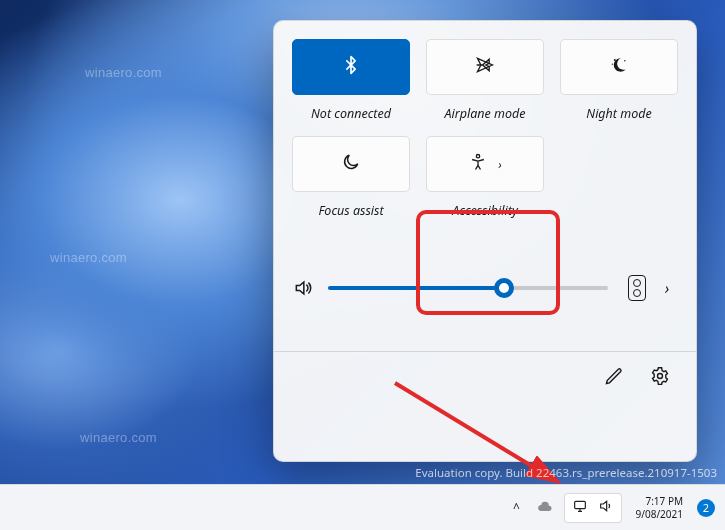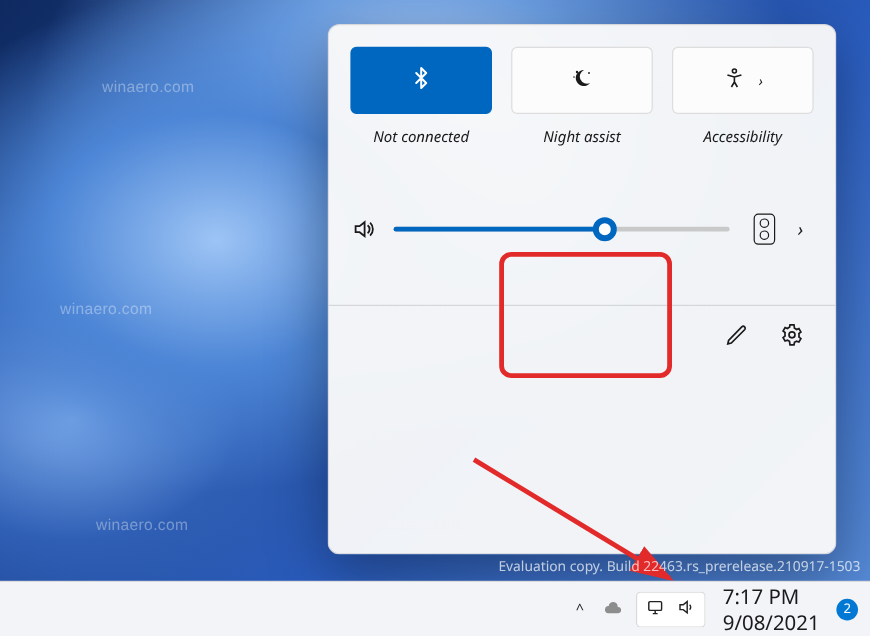--- a/index.html
+++ b/index.html
@@ -100,21 +100,21 @@
     background:#f2f4f8; border-top:1px solid rgba(0,0,0,0.1);
     display:flex; align-items:center; justify-content:flex-end;
     padding:0 10px; gap:8px;
   }
   .tray-group { display:flex; align-items:center; gap:10px; }
   .tray-icon { width:18px; height:18px; color:#222; display:flex; align-items:center; justify-content:center; cursor:pointer; }
   .tray-pill {
     padding:4px 8px; border-radius:4px; display:flex; gap:10px; align-items:center;
   }
   .tray-pill.sel { background:#fff; box-shadow:0 0 0 1px rgba(0,0,0,0.15) inset; }
-  .clock { text-align:left; font-size:17px; line-height:1.25; color:#1a1a1a; padding:0 4px; cursor:pointer; }
+  .clock { text-align:right; font-size:10px; line-height:1.25; color:#1a1a1a; padding:0 4px; cursor:pointer; }
   .notif-badge {
     width:18px; height:18px; border-radius:50%;
     background:#0078d4; color:#fff; font-size:11px;
     display:flex; align-items:center; justify-content:center;
     cursor:pointer;
   }
 </style>
 </head>
 <body>
 
@@ -138,35 +138,56 @@
       <div class="tile-btn active">
         <span>
           <svg viewBox="0 0 24 24" fill="none" stroke="currentColor" stroke-width="2" stroke-linejoin="round" stroke-linecap="round">
               <path d="M7 7l10 10-5 5V2l5 5L7 17"></path>
             </svg>
         </span>
       </div>
       <div class="tile-label">Not connected</div>
     </div>
 
+    <div class="tile">
+      <div class="tile-btn">
+        <span>
+          <svg viewBox="0 0 24 24" fill="none" stroke="currentColor" stroke-width="1.6">
+              <path d="M2 12h7l8-7v5l-4 2 4 2v5l-8-7H2z" transform="rotate(0 12 12)"></path>
+              <path d="M21 12L3 20l4-8-4-8 18 8z" fill="none"></path>
+            </svg>
+        </span>
+      </div>
+      <div class="tile-label">Airplane mode</div>
+    </div>
 
     <div class="tile">
       <div class="tile-btn">
         <span>
           <svg viewBox="0 0 24 24" fill="currentColor">
               <path d="M14 4a8 8 0 1 0 6 13 7 7 0 0 1-6-13z"></path>
               <circle cx="7" cy="6" r="1.2"></circle>
               <circle cx="4" cy="11" r="0.8"></circle>
               <circle cx="19" cy="7" r="0.9"></circle>
             </svg>
         </span>
       </div>
-      <div class="tile-label">Night assist</div>
-    </div>
-
+      <div class="tile-label">Night mode</div>
+    </div>
+
+    <div class="tile">
+      <div class="tile-btn">
+        <span>
+          <svg viewBox="0 0 24 24" fill="none" stroke="currentColor" stroke-width="1.8">
+              <path d="M20 14A8 8 0 1 1 10 4a6.5 6.5 0 0 0 10 10z"></path>
+            </svg>
+        </span>
+      </div>
+      <div class="tile-label">Focus assist</div>
+    </div>
 
     <div class="tile">
       <div class="tile-btn">
         <span>
           <svg viewBox="0 0 24 24" fill="none" stroke="currentColor" stroke-width="1.6">
               <circle cx="12" cy="5" r="2"></circle>
               <path d="M5 9l7 2 7-2M12 11v5m0 0l-3 5m3-5l3 5"></path>
             </svg>
         </span>
         <span class="chev">›</span>

